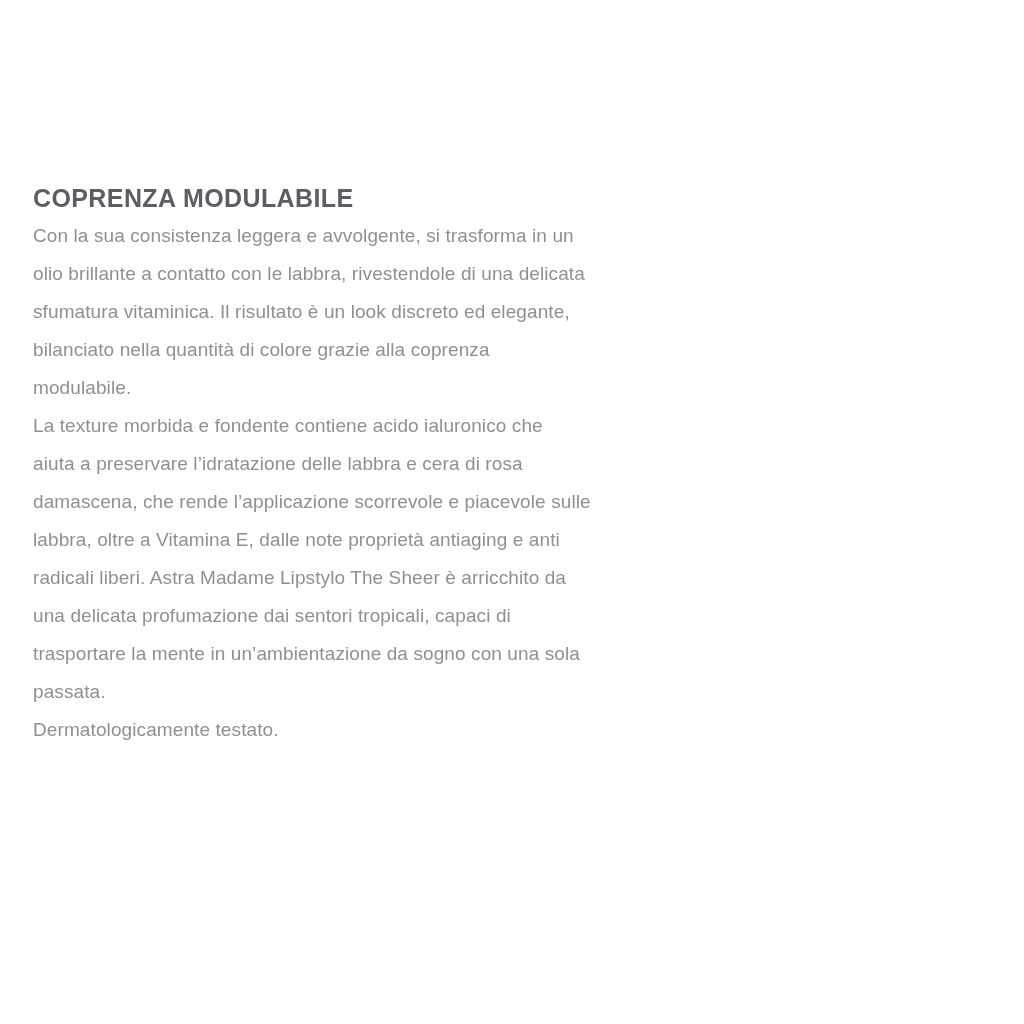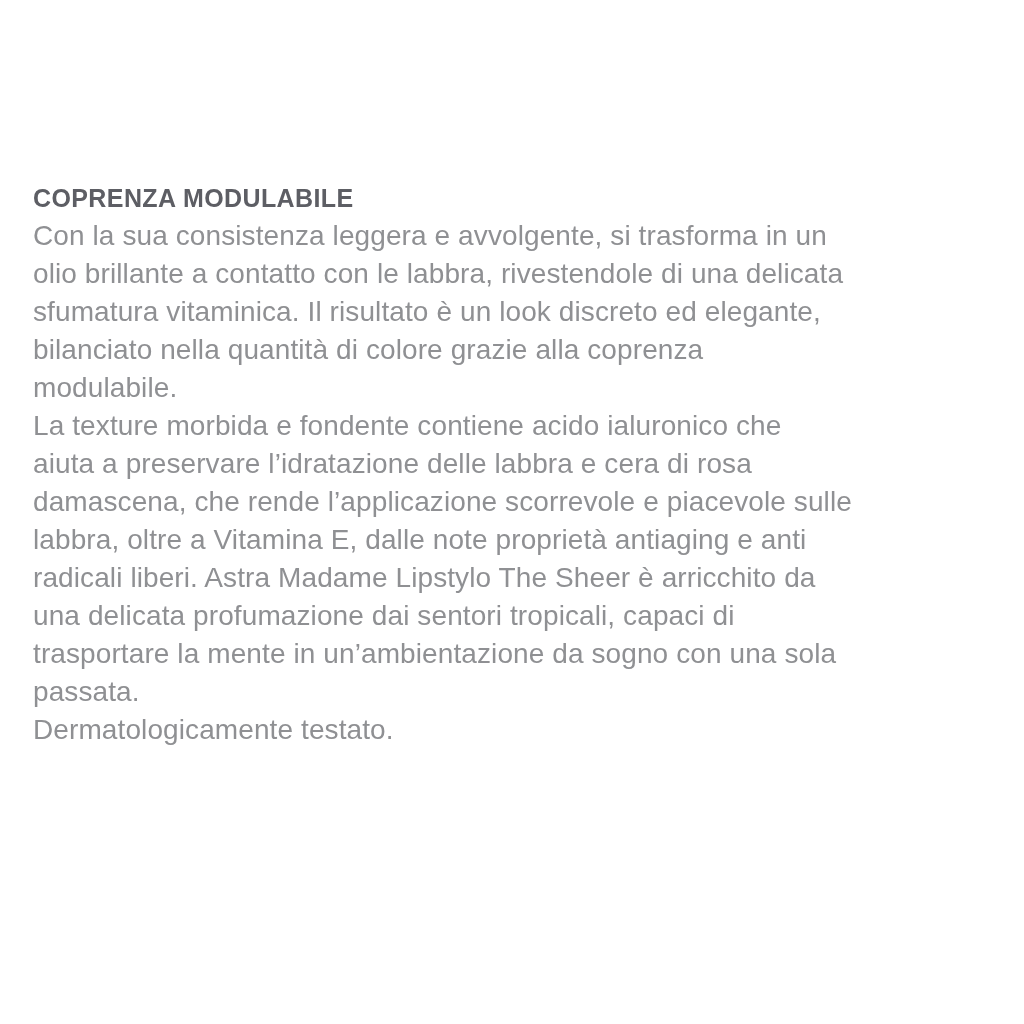--- a/index.html
+++ b/index.html
@@ -29,21 +29,21 @@
     line-height: 38px;
     font-weight: bold;
     letter-spacing: 0.4px;
     color: var(--heading-color, #5d5e64);
   }
   .section + .section .section-title {
     margin-top: 37px;
   }
   .section-body {
     margin: 0;
-    font-size: 28px;
+    font-size: 19px;
     line-height: 38px;
     font-weight: normal;
     color: var(--body-color, #8f9093);
     white-space: pre-line;
     letter-spacing: 0.1px;
   }
 </style>
 </head>
 <body style="background: rgb(255, 255, 255);">
 

